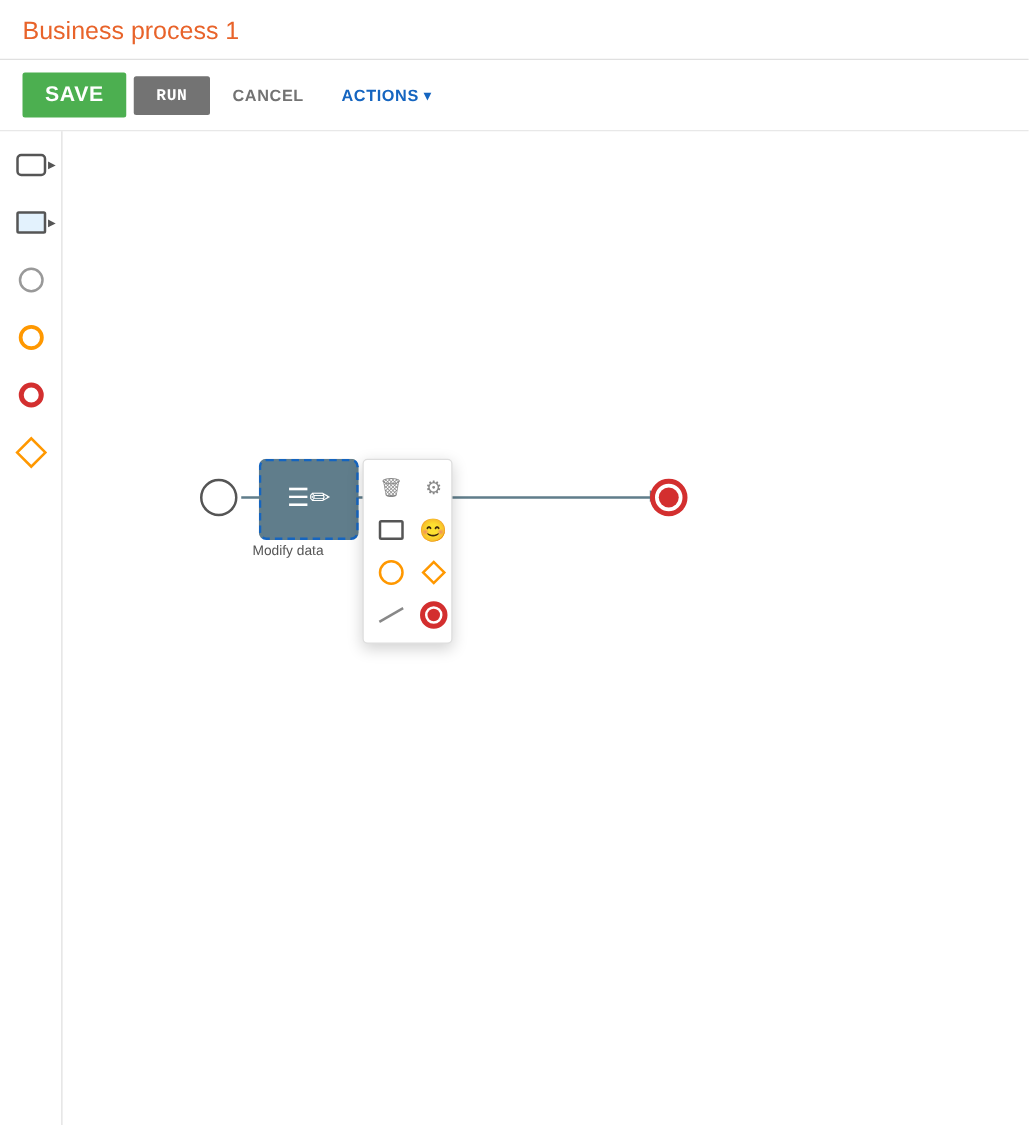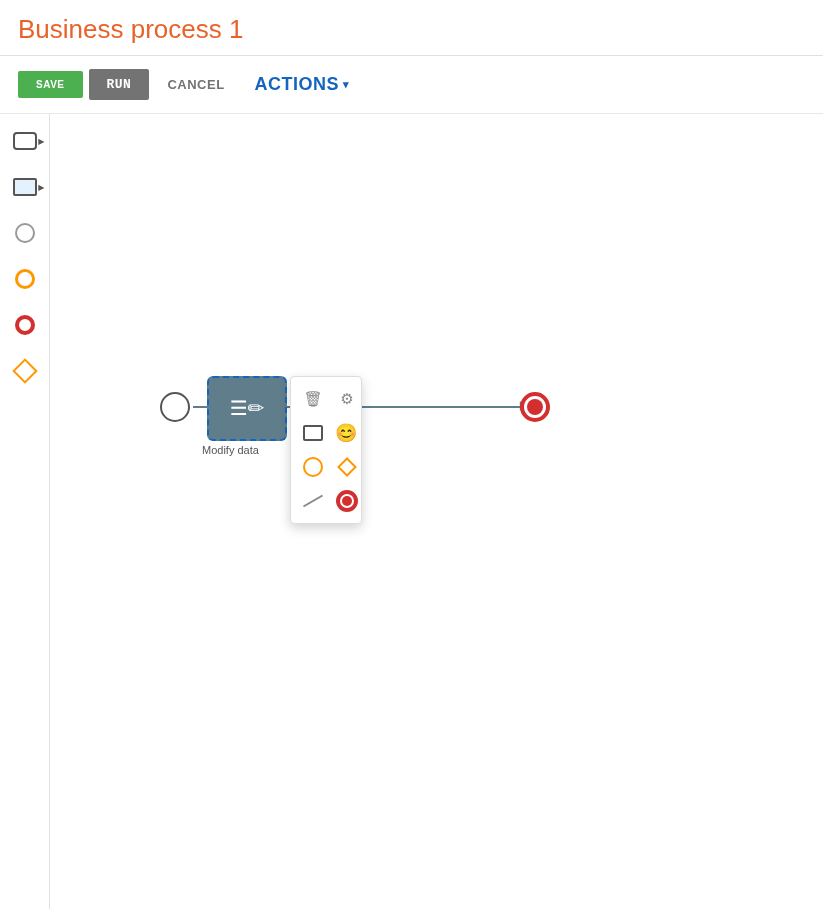--- a/index.html
+++ b/index.html
@@ -1,39 +1,39 @@
 <!DOCTYPE html>
 <html><head>
   <meta charset="utf-8">
   <style>
     * { box-sizing: border-box; margin: 0; padding: 0; }
     body { font-family: 'Segoe UI', Arial, sans-serif; background: #fff; color: #333; }
 
     #page-title {
-      font-size: 26px;
+      font-size: 20px;
       color: #e8632a;
       font-weight: 400;
       padding: 14px 18px 10px;
       border-bottom: 1px solid #e0e0e0;
     }
 
     #toolbar {
       display: flex;
       align-items: center;
       gap: 6px;
       padding: 10px 18px;
       border-bottom: 1px solid #e8e8e8;
     }
 
     .btn-save {
       background: #4caf50;
       color: #fff;
       border: none;
       padding: 8px 18px;
-      font-size: 10px;
+      font-size: 17px;
       font-weight: 600;
       cursor: pointer;
       border-radius: 2px;
       letter-spacing: 0.5px;
     }
 
     .btn-run {
       background: #737373;
       color: #fff;
       border: none;
@@ -55,21 +55,21 @@
       font-weight: 600;
       cursor: pointer;
       letter-spacing: 0.5px;
     }
 
     .btn-actions {
       background: none;
       color: #1565c0;
       border: none;
       padding: 8px 12px;
-      font-size: 18px;
+      font-size: 13px;
       font-weight: 600;
       cursor: pointer;
       letter-spacing: 0.5px;
       display: flex;
       align-items: center;
       gap: 4px;
     }
 
     .btn-actions::after {
       content: '▾';

